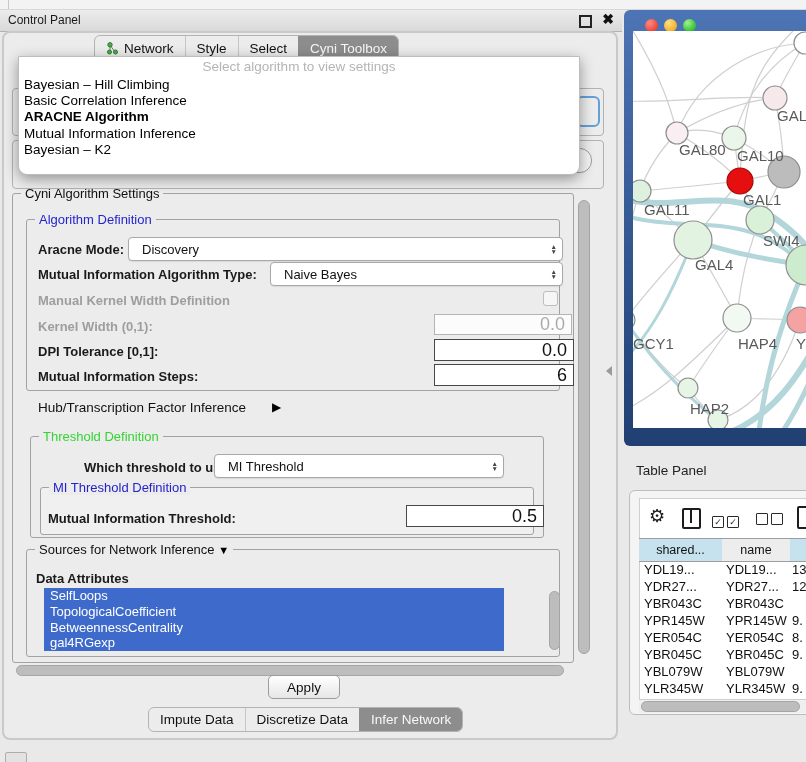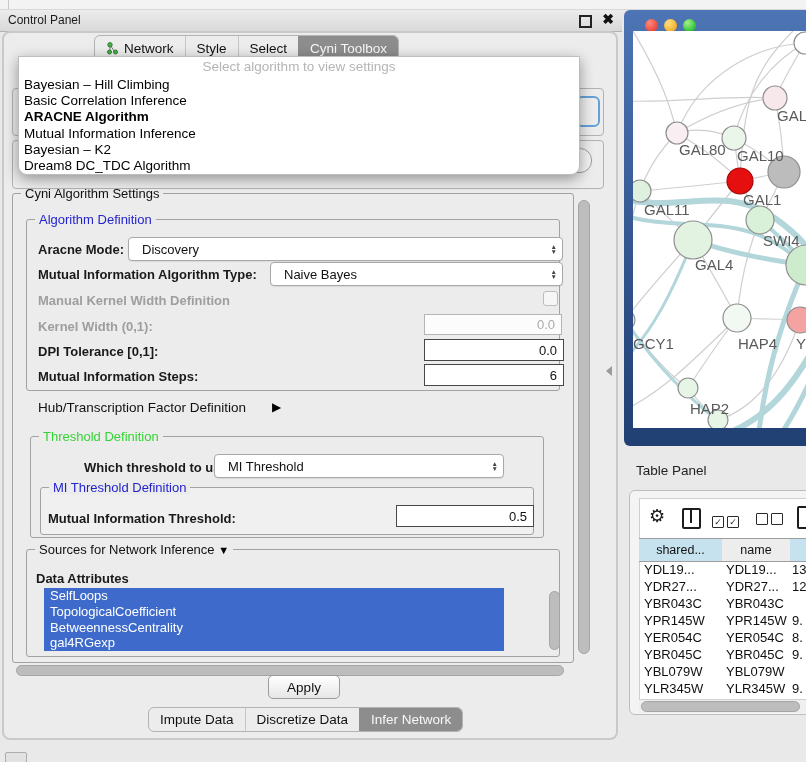--- a/index.html
+++ b/index.html
@@ -37,21 +37,21 @@
   
   .gbox{border:1px solid #a2a2a2;border-radius:3px;}
   .gbox-label{position:absolute;left:8px;top:-8px;background:#ececec;padding:0 4px;font-size:13px;white-space:nowrap;}
   .blue{color:#2323cd;}
   .green{color:#33d433;}
   
   .flabel{font-size:13px;font-weight:bold;color:#1a1a1a;white-space:nowrap;}
   .flabel.dis{color:#9e9e9e;}
   .combo{background:#fff;border:1px solid #a8a8a8;border-radius:4px;display:flex;align-items:center;justify-content:space-between;padding:0 5px 0 13px;font-size:13px;box-shadow:0 1px 1px rgba(0,0,0,.08);}
   .combo .arrows{display:flex;flex-direction:column;align-items:center;color:#444;font-size:6.5px;line-height:5.5px;}
-  .tfield{background:#fff;border:1.5px solid #474747;font-size:13px;text-align:right;padding:0 6px;display:flex;align-items:center;justify-content:flex-end;}
+  .tfield{background:#fff;border:1.5px solid #474747;font-size:18px;text-align:right;padding:0 6px;display:flex;align-items:center;justify-content:flex-end;margin-left:10px;}
   .tfield.dis{border:1px solid #b5b5b5;background:#fcfcfc;color:#ababab;}
   .checkbox{width:13px;height:13px;border:1.5px solid #bdbdbd;border-radius:3px;background:#f6f6f6;}
   .arrow-glyph{color:#000;font-size:12px;}
   
   .attr-list{overflow:hidden;}
   .attr-item{height:15.8px;line-height:15.8px;background:#3e6bcb;color:#fff;font-size:13px;padding-left:6px;white-space:nowrap;}
   
   .vthumb,.hthumb{background:#bdbdbd;border:1px solid #a5a5a5;border-radius:6px;}
   
   .btn{background:linear-gradient(#ffffff,#e6e6e6);border:1px solid #9c9c9c;border-radius:5px;font-size:13.5px;display:flex;align-items:center;justify-content:center;}
@@ -117,21 +117,20 @@
   </div>
 
 <div class="abs popup">
   <div class="ph">Select algorithm to view settings</div>
   <div id="popup-list">
       <div class="pitem">Bayesian – Hill Climbing</div>
       <div class="pitem">Basic Correlation Inference</div>
       <div class="pitem sel">ARACNE Algorithm</div>
       <div class="pitem">Mutual Information Inference</div>
       <div class="pitem">Bayesian – K2</div>
-      <div class="pitem">Dream8 DC_TDC Algorithm</div>
     </div>
 </div>
 
 <div class="abs gbox" style="left:12px;top:193px;width:560px;height:468px;">
   <span class="gbox-label">Cyni Algorithm Settings</span>
 </div>
 
 <div class="abs gbox" style="left:26px;top:219px;width:532px;height:170px;">
   <span class="gbox-label blue">Algorithm Definition</span>
 </div>
@@ -153,21 +152,21 @@
 </div>
 <span class="abs flabel dis" style="left:38px;top:293px;">Manual Kernel Width Definition</span>
 <div class="abs checkbox" style="left:543px;top:291px;"></div>
 <span class="abs flabel dis" style="left:38px;top:319px;">Kernel Width (0,1):</span>
 <div class="abs tfield dis" style="left:424px;top:314px;width:124px;height:19px;">0.0</div>
 <span class="abs flabel" style="left:38px;top:344px;">DPI Tolerance [0,1]:</span>
 <div class="abs tfield" style="left:424px;top:339px;width:126px;height:20px;">0.0</div>
 <span class="abs flabel" style="left:38px;top:369px;">Mutual Information Steps:</span>
 <div class="abs tfield" style="left:424px;top:364px;width:126px;height:20px;">6</div>
 
-<span class="abs" style="left:38px;top:400px;font-size:13.5px;">Hub/Transcription Factor Definition</span>
+<span class="abs" style="left:38px;top:400px;font-size:13.5px;">Hub/Transcription Factor Inference</span>
 <span class="abs arrow-glyph" style="left:272px;top:400px;">▶</span>
 
 <div class="abs gbox" style="left:30px;top:436px;width:512px;height:100px;">
   <span class="gbox-label green">Threshold Definition</span>
 </div>
 <span class="abs flabel" style="left:84px;top:460px;">Which threshold to use:</span>
 <div class="abs combo" style="left:214px;top:454px;width:270px;height:22px;">
   <span>MI Threshold</span>
   <span class="arrows">
       <span>▲</span>

